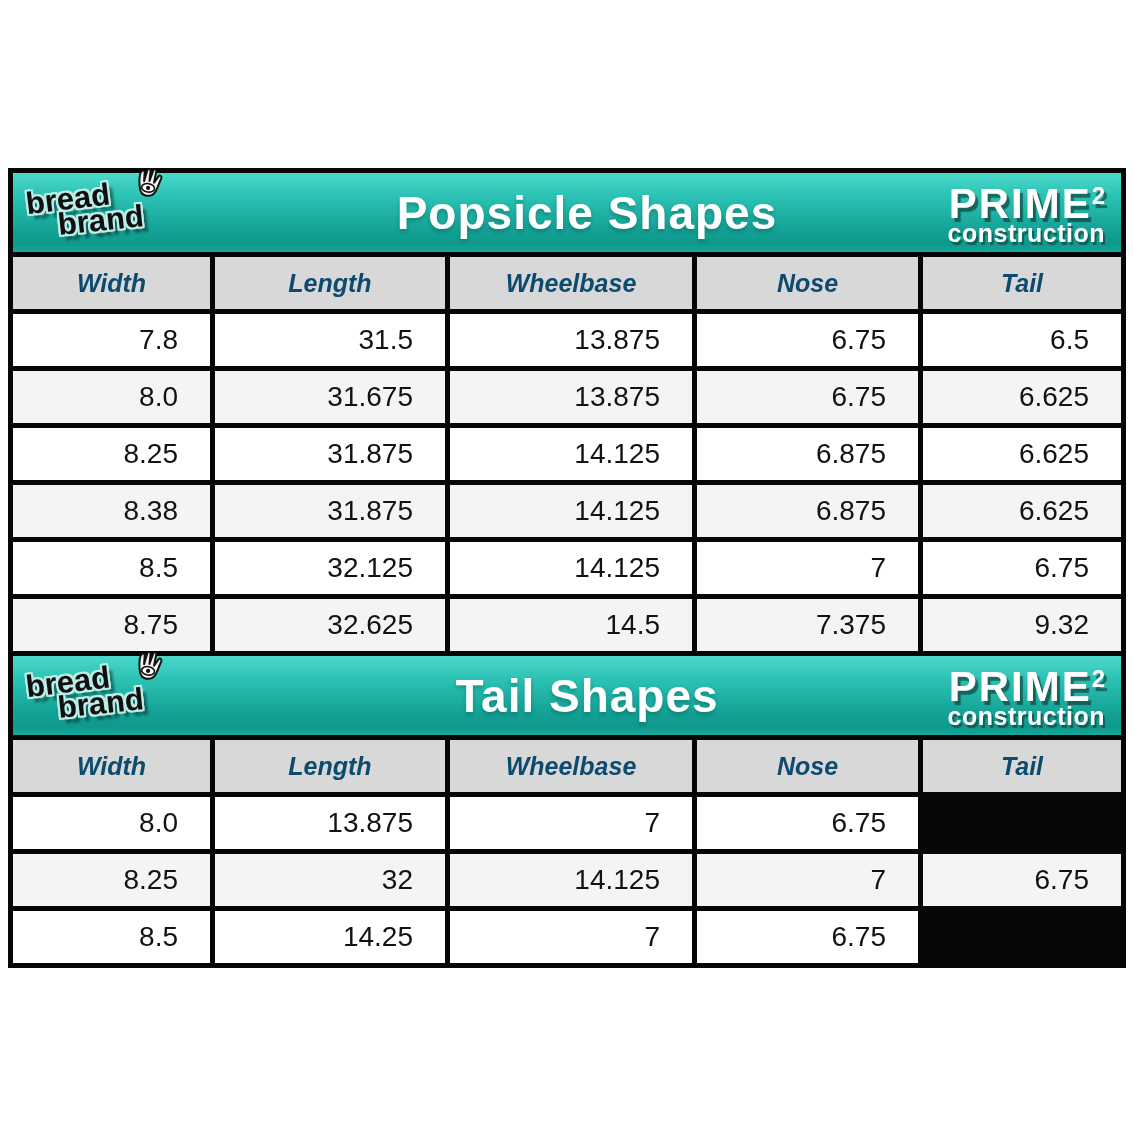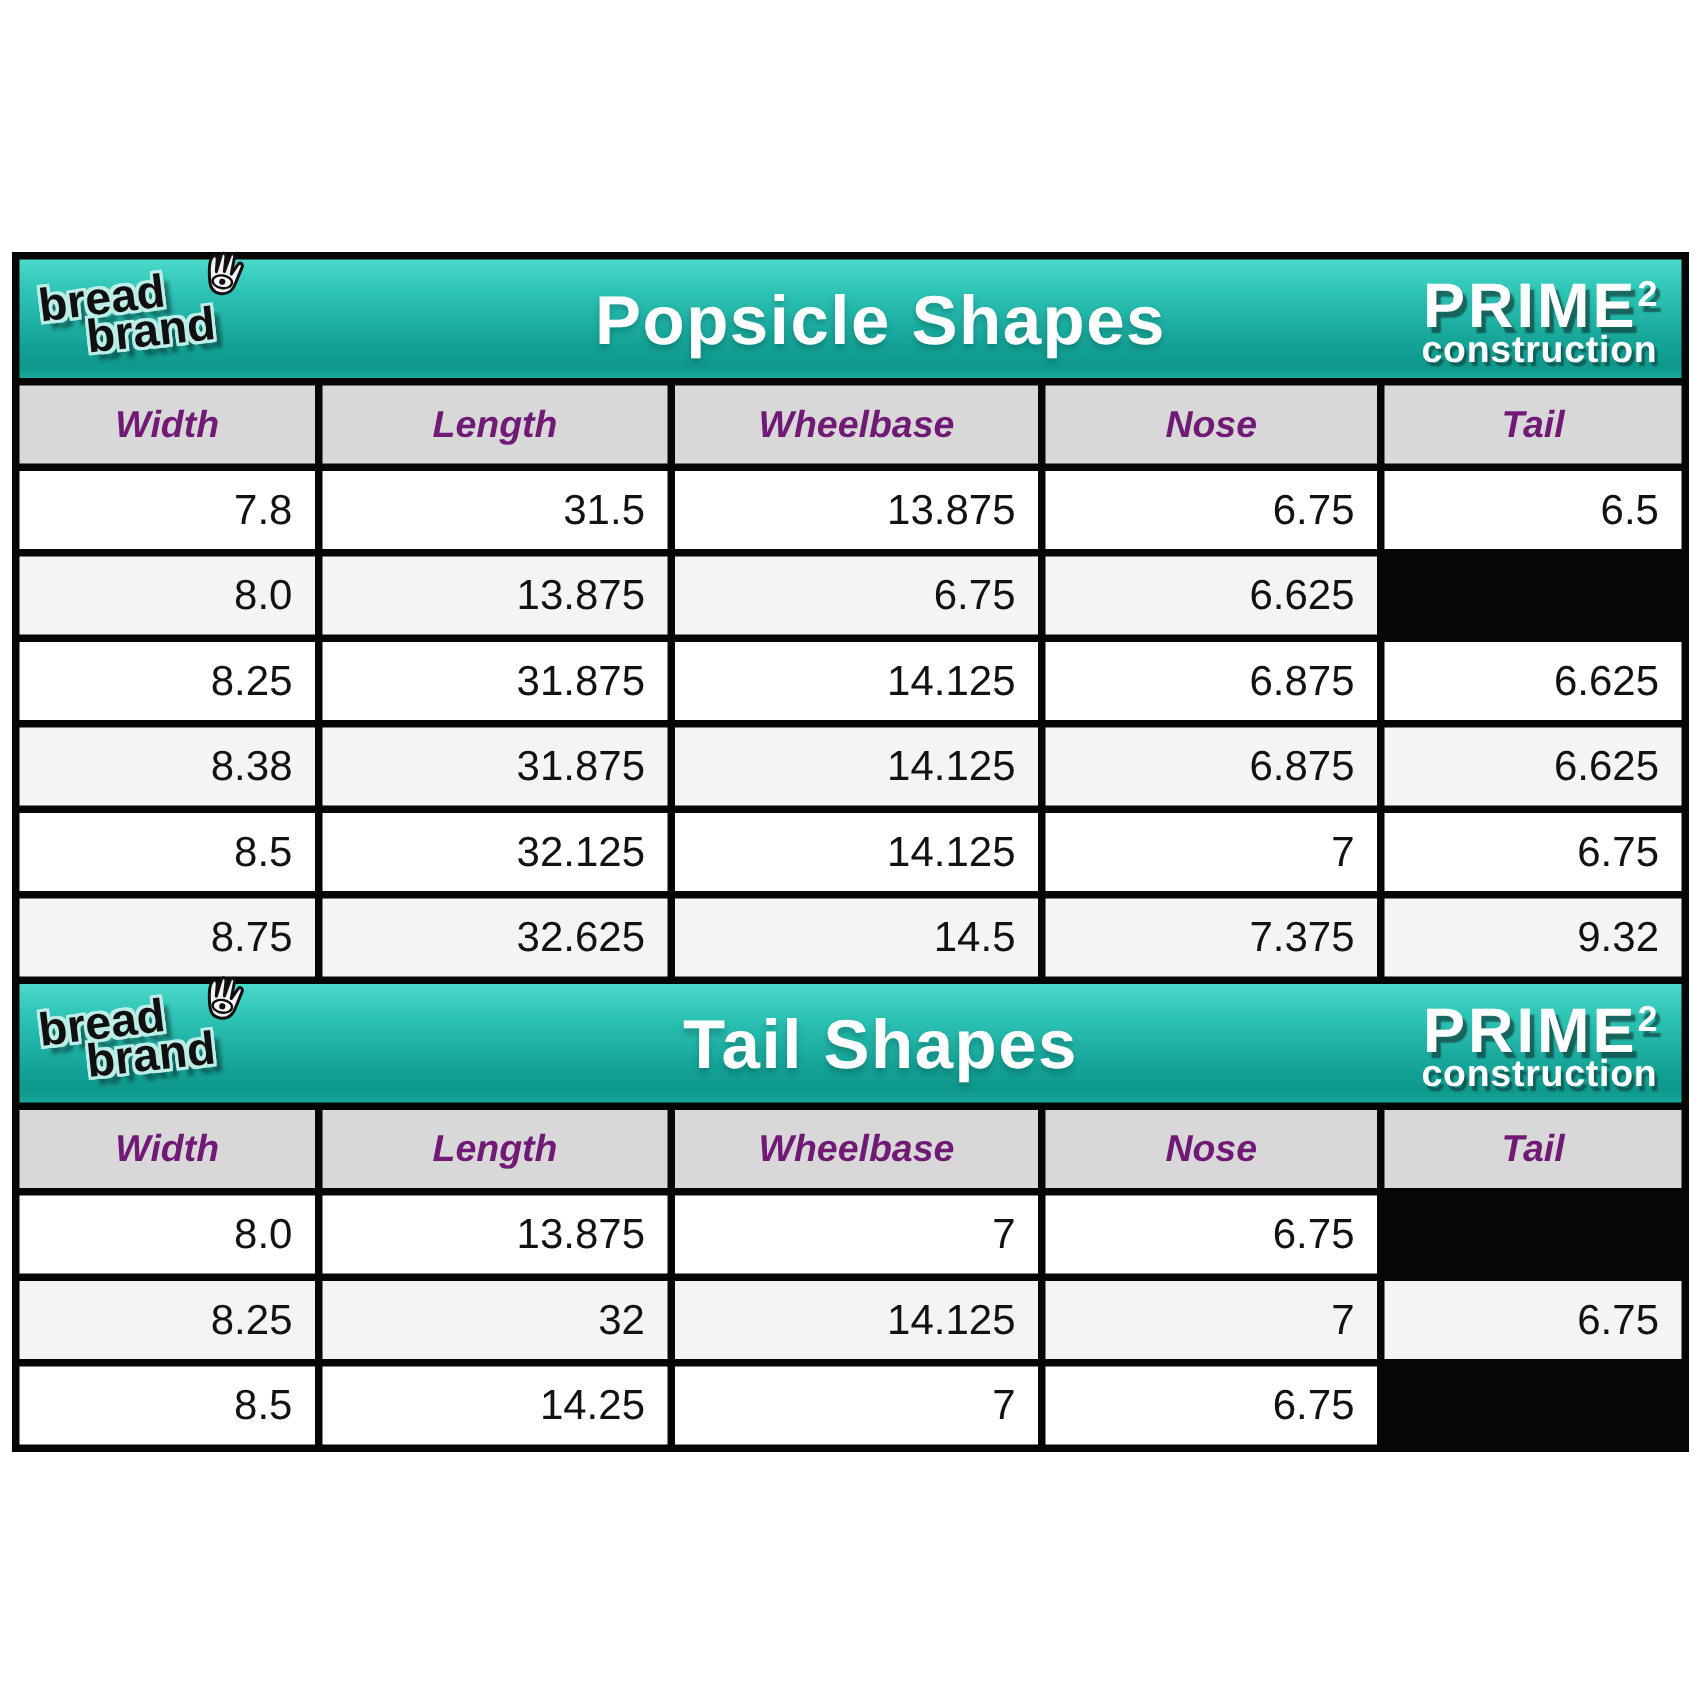--- a/index.html
+++ b/index.html
@@ -47,25 +47,25 @@
     text-shadow:3px 4px 1px rgba(15,45,42,.6);
   }
   .prime-sup{font-size:24px;vertical-align:14px;letter-spacing:0;}
   .prime-sub{
     font-size:25px;font-weight:bold;letter-spacing:0.5px;margin-top:-4px;
     text-shadow:2px 3px 1px rgba(15,45,42,.55);
   }
   
   .hcell{
     height:52px;background:#d8d8d8;display:flex;align-items:center;justify-content:center;
-    font-size:25px;font-weight:bold;font-style:italic;color:#701a75;
+    font-size:25px;font-weight:bold;font-style:italic;color:#0c4a6e;
   }
   .dcell{
     height:52px;display:flex;align-items:center;justify-content:flex-end;
-    padding-right:15px;box-sizing:border-box;font-size:28px;color:#121212;background:#ffffff;
+    padding-right:32px;box-sizing:border-box;font-size:28px;color:#121212;background:#ffffff;
   }
   .row.alt .dcell{background:#f4f4f4;}
 </style>
 </head>
 <body>
 
 <div class="sheet">
 
   <div class="banner">
     <div class="breadlogo">
@@ -98,20 +98,21 @@
 
   <div class="row">
     <div class="dcell">7.8</div>
     <div class="dcell">31.5</div>
     <div class="dcell">13.875</div>
     <div class="dcell">6.75</div>
     <div class="dcell">6.5</div>
   </div>
   <div class="row alt">
     <div class="dcell">8.0</div>
+    <div class="dcell">31.675</div>
     <div class="dcell">13.875</div>
     <div class="dcell">6.75</div>
     <div class="dcell">6.625</div>
   </div>
   <div class="row">
     <div class="dcell">8.25</div>
     <div class="dcell">31.875</div>
     <div class="dcell">14.125</div>
     <div class="dcell">6.875</div>
     <div class="dcell">6.625</div>

